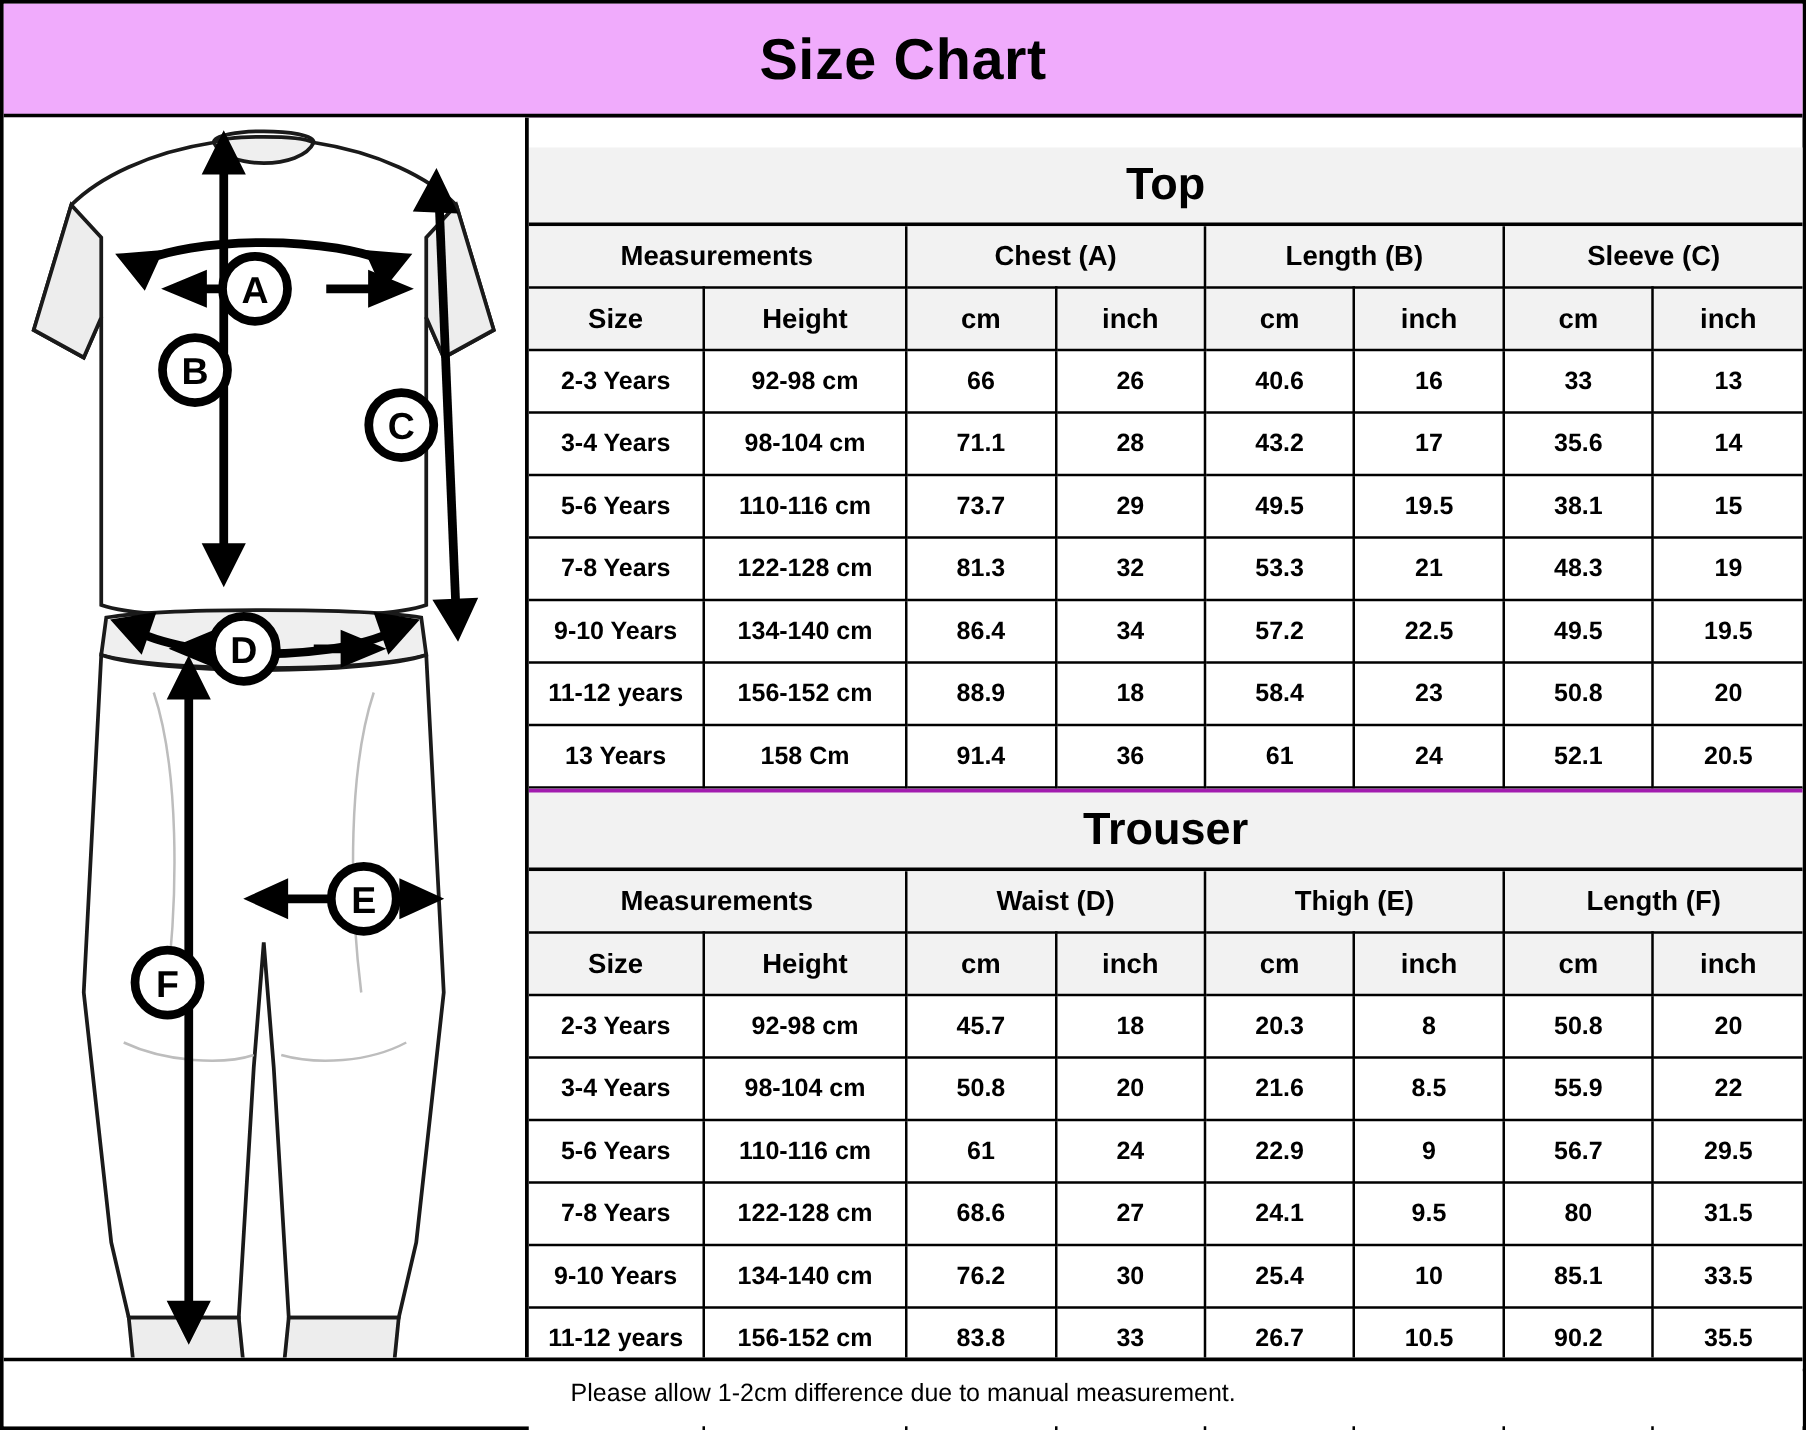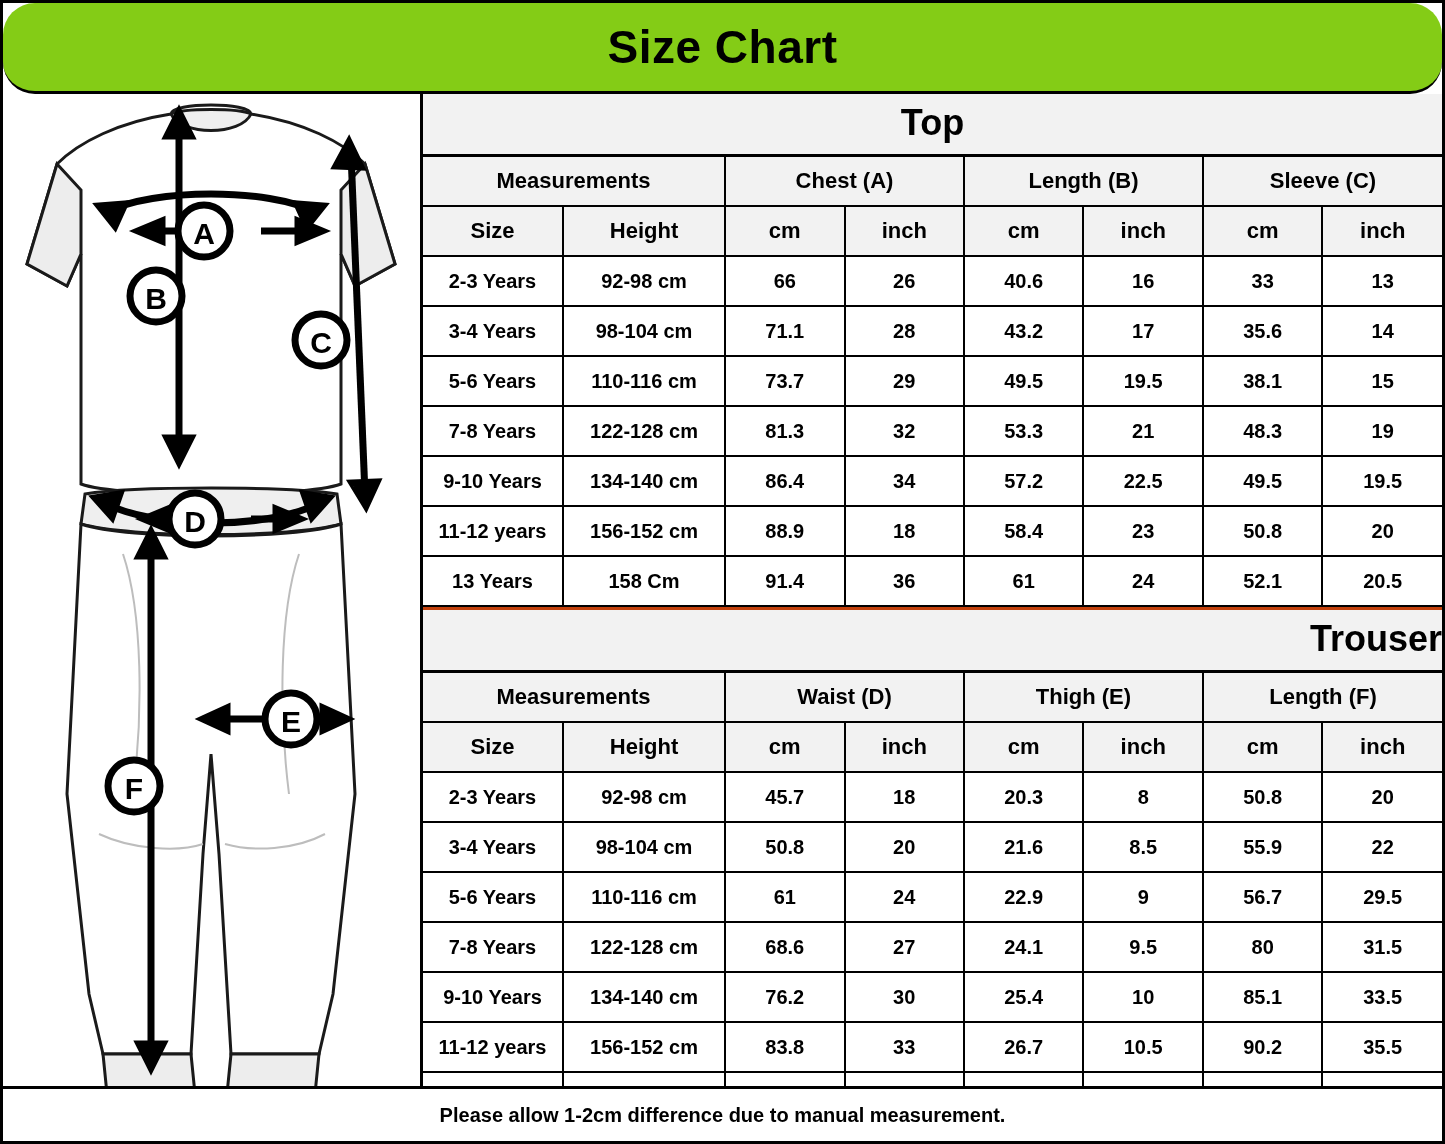--- a/index.html
+++ b/index.html
@@ -16,26 +16,25 @@
     height: 1144px;
     box-sizing: border-box;
     border: 3px solid #000;
     display: flex;
     flex-direction: column;
     background: #fff;
   }
   .title-bar {
     height: 88px;
     flex: 0 0 88px;
-    background: #84cc16;
+    background: #f0abfc;
     border-bottom: 3px solid #000;
     display: flex;
     align-items: center;
     justify-content: center;
-    border-radius: 32px;
   }
   .title-bar .title {
     font-size: 46px;
     font-weight: bold;
     letter-spacing: 0.5px;
   }
   .body-area {
     flex: 1 1 auto;
     display: flex;
     min-height: 0;
@@ -46,20 +45,21 @@
     border-right: 3px solid #000;
     position: relative;
     background: #fff;
     overflow: hidden;
   }
   .tables-pane {
     flex: 1 1 auto;
     display: flex;
     flex-direction: column;
     min-width: 0;
+    margin-top: 24px;
   }
   .section-head {
     background: #f2f2f2;
     text-align: center;
     font-size: 36px;
     font-weight: bold;
     padding: 8px 0 10px 0;
     border-bottom: 3px solid #000;
   }
   table.size-table {
@@ -95,21 +95,21 @@
   .col-num { width: auto; }
   .footer-bar {
     flex: 0 0 52px;
     height: 52px;
     border-top: 3px solid #000;
     background: #fff;
     display: flex;
     align-items: center;
     justify-content: center;
     font-size: 20px;
-    font-weight: bold;
+    font-weight: normal;
   }
   .fig-svg { position: absolute; top: 0; left: 0; }
   .badge-letter {
     font-family: "Liberation Sans", sans-serif;
     font-size: 30px;
     font-weight: bold;
     fill: #000;
     text-anchor: middle;
     dominant-baseline: central;
   }
@@ -298,21 +298,21 @@
             <td>91.4</td>
             <td>36</td>
             <td>61</td>
             <td>24</td>
             <td>52.1</td>
             <td>20.5</td>
           </tr>
         </tbody>
       </table>
 
-      <div class="section-head" style="border-top:3px solid #c2410c;text-align:right;">Trouser</div>
+      <div class="section-head" style="border-top:3px solid #a21caf;">Trouser</div>
 
       <table class="size-table">
         <colgroup>
           <col class="col-size">
             <col class="col-height">
             <col class="col-num">
             <col class="col-num">
           <col class="col-num">
             <col class="col-num">
             <col class="col-num">

